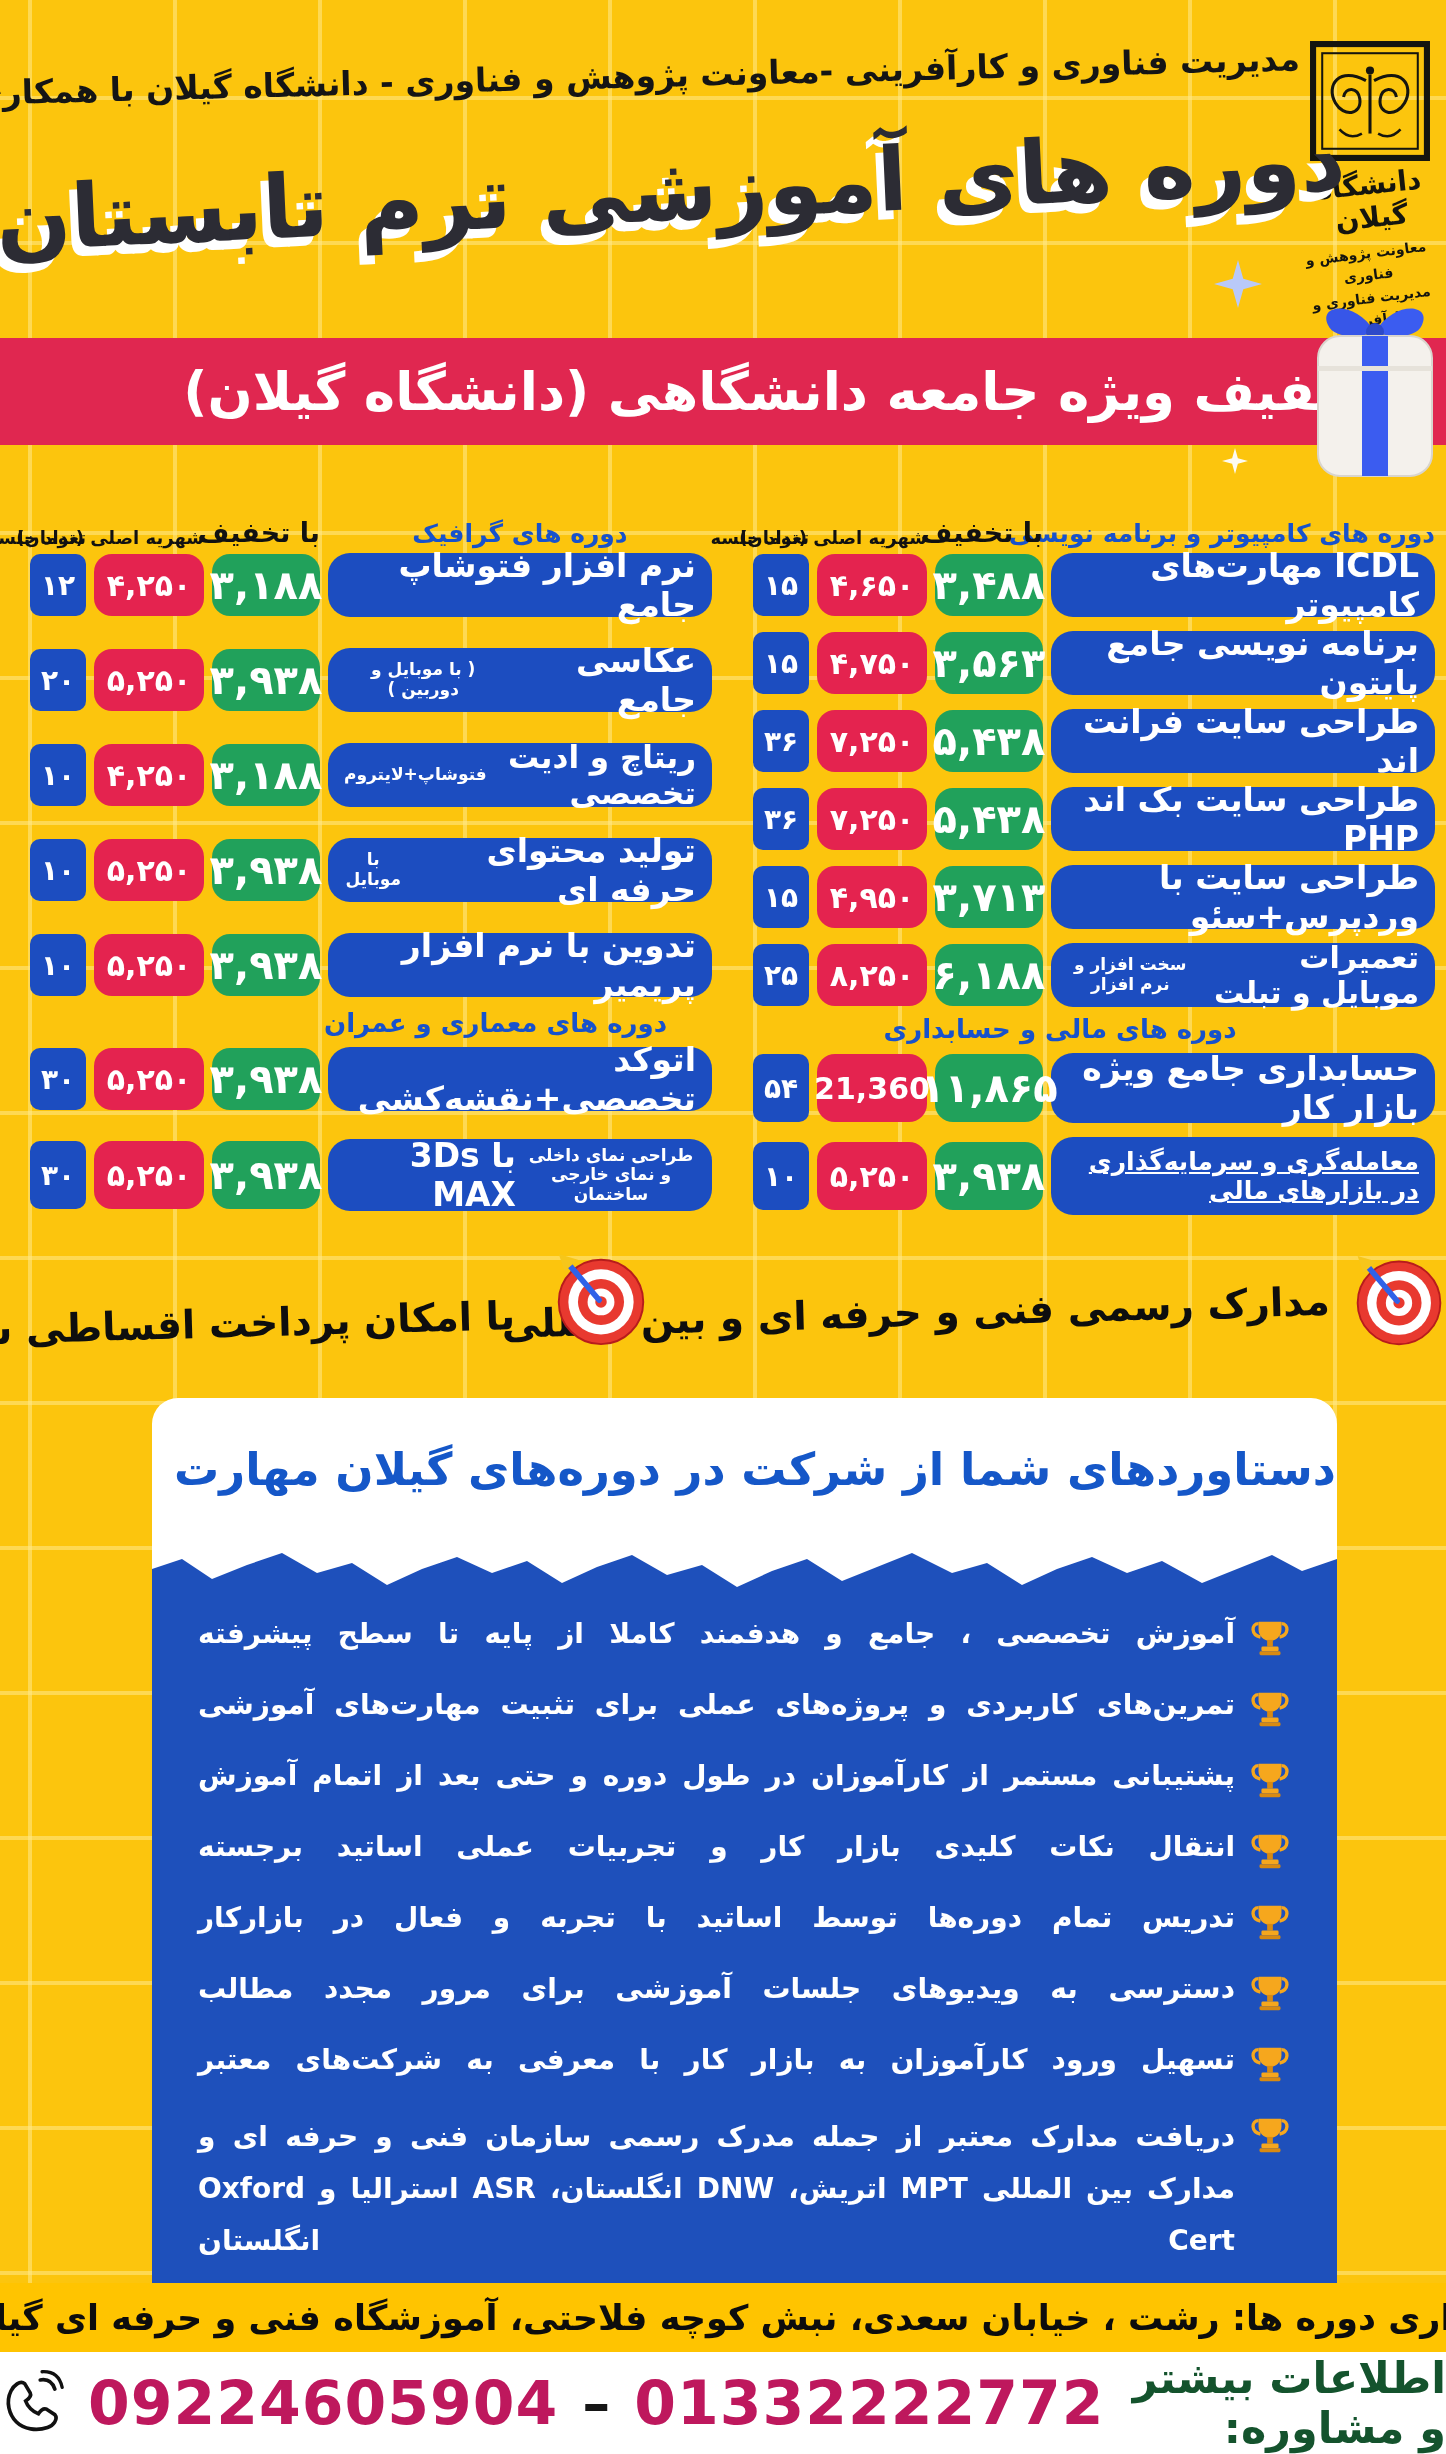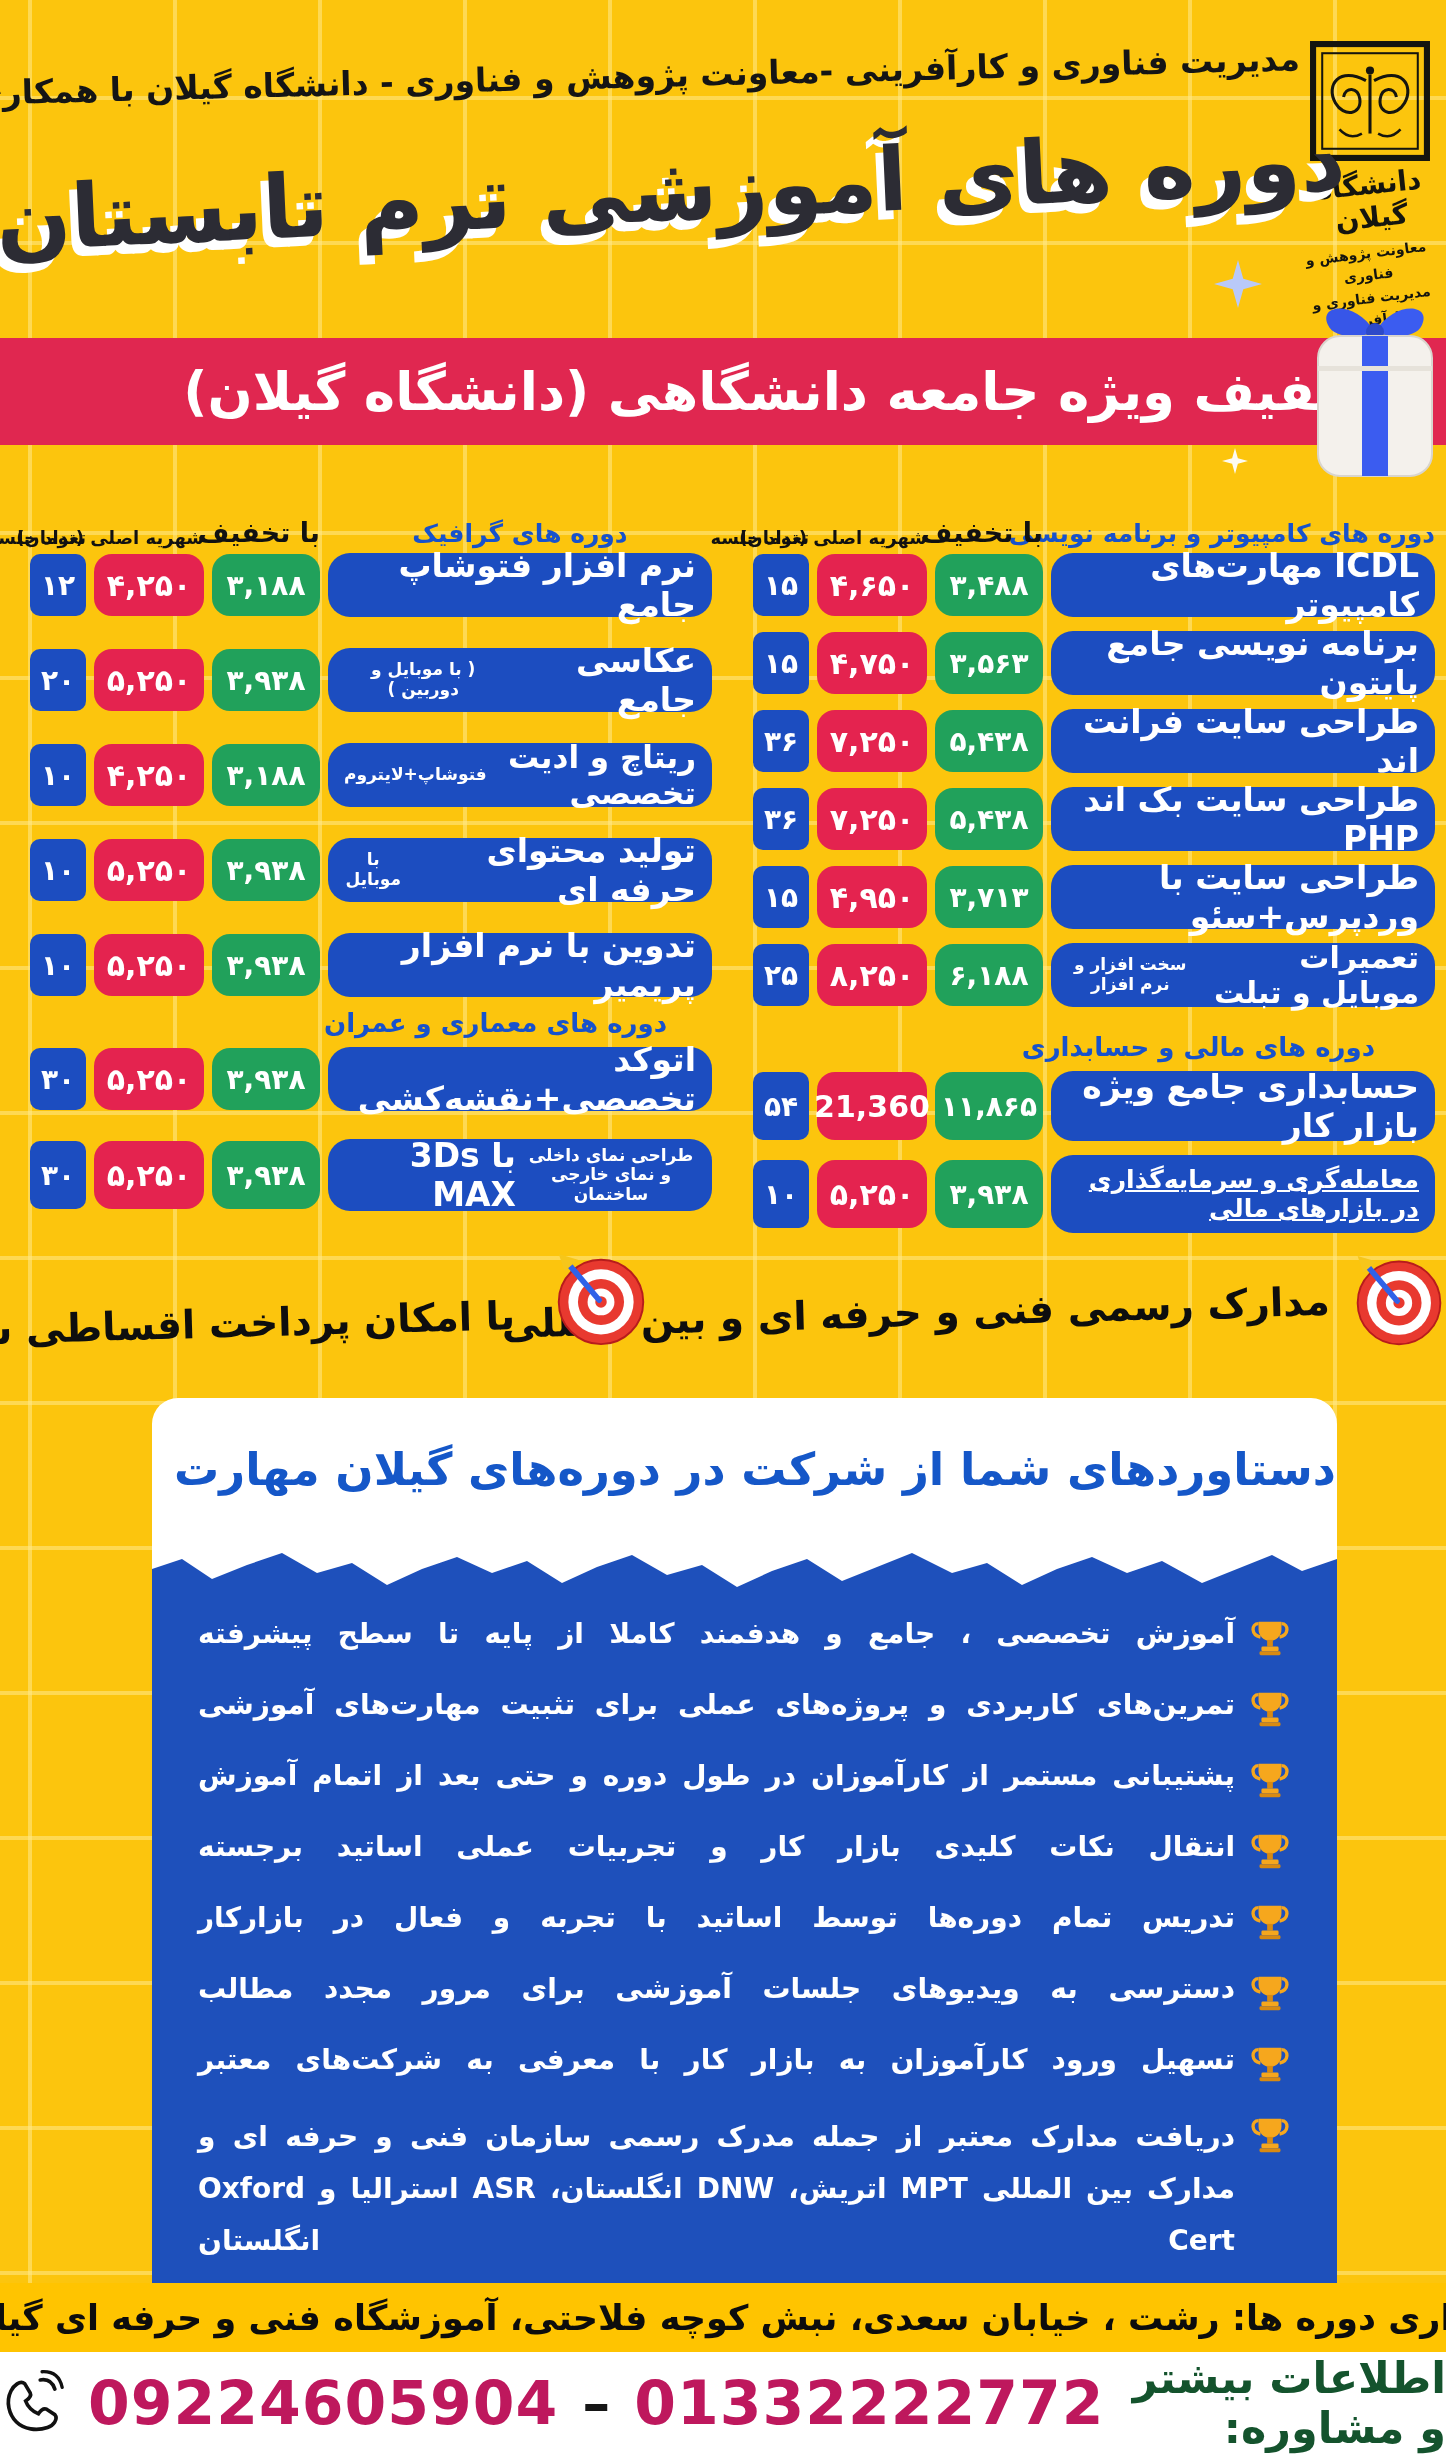--- a/index.html
+++ b/index.html
@@ -36,21 +36,21 @@
   .th-orig{width:110px;text-align:center;font-size:18px;font-weight:bold;color:#111;white-space:nowrap;}
   .th-sess{width:56px;text-align:center;font-size:18px;font-weight:bold;color:#111;white-space:nowrap;}
   .cat-title{font-size:26px;font-weight:bold;color:#1752CC;text-align:right;padding-left:55px;text-align:left;
     white-space:nowrap;margin-bottom:9px;}
   .row{display:flex;column-gap:8px;align-items:center;}
   .cell{border-radius:18px;color:#fff;display:flex;align-items:center;justify-content:center;font-weight:bold;}
   .name{width:384px;height:64px;background:#1C4DC0;border-radius:22px;font-size:33px;gap:10px;padding:0 16px;}
   .name .sub{font-size:17px;line-height:1.15;max-width:170px;text-align:center;}
   .small-name .name{font-size:26px;}
   .sub-first .sub{order:-1;}
-  .disc{width:108px;height:62px;background:#21A15B;font-size:28px;}
+  .disc{width:108px;height:62px;background:#21A15B;font-size:40px;}
   .orig{width:110px;height:62px;background:#E4234F;font-size:30px;}
   .sess{width:56px;height:62px;background:#1C4DC0;font-size:28px;border-radius:10px;}
   .gap-r .row{margin-bottom:14px;}   
   .gap-l .row{margin-bottom:31px;}   
   .gap-f .row{margin-bottom:14px;}
   .gap-a .row{margin-bottom:28px;}
   
   .badge-text{position:absolute;font-size:39px;font-weight:bold;color:#0e0e0e;white-space:nowrap;transform:rotate(-1.6deg);}
   
   .ach{top:1398px;left:152px;width:1185px;}
@@ -176,21 +176,21 @@
           <span>تعمیرات موبایل و تبلت</span>
           <span class="sub">سخت افزار و نرم افزار</span>
         </div>
       <div class="cell disc">۶,۱۸۸</div>
       <div class="cell orig">۸,۲۵۰</div>
       <div class="cell sess">۲۵</div>
     </div>
   </div>
 
   <div class="ctable gap-f" style="top:1014px;left:745px;">
-    <div class="cat-title" style="text-align:right;padding:0 60px 0 0;margin-top:18px;">دوره های مالی و حسابداری</div>
+    <div class="cat-title" style="text-align:center;padding:0 60px 0 0;">دوره های مالی و حسابداری</div>
     <div class="row">
       <div class="cell name" style="height:70px;">
           <span>حسابداری جامع ویژه بازار کار</span>
         </div>
       <div class="cell disc" style="height:68px;">۱۱,۸۶۵</div>
       <div class="cell orig" style="height:68px;">21,360</div>
       <div class="cell sess" style="height:68px;">۵۴</div>
     </div>
     <div class="row small-name">
       <div class="cell name" style="height:78px;font-size:25px;text-decoration:underline;">

